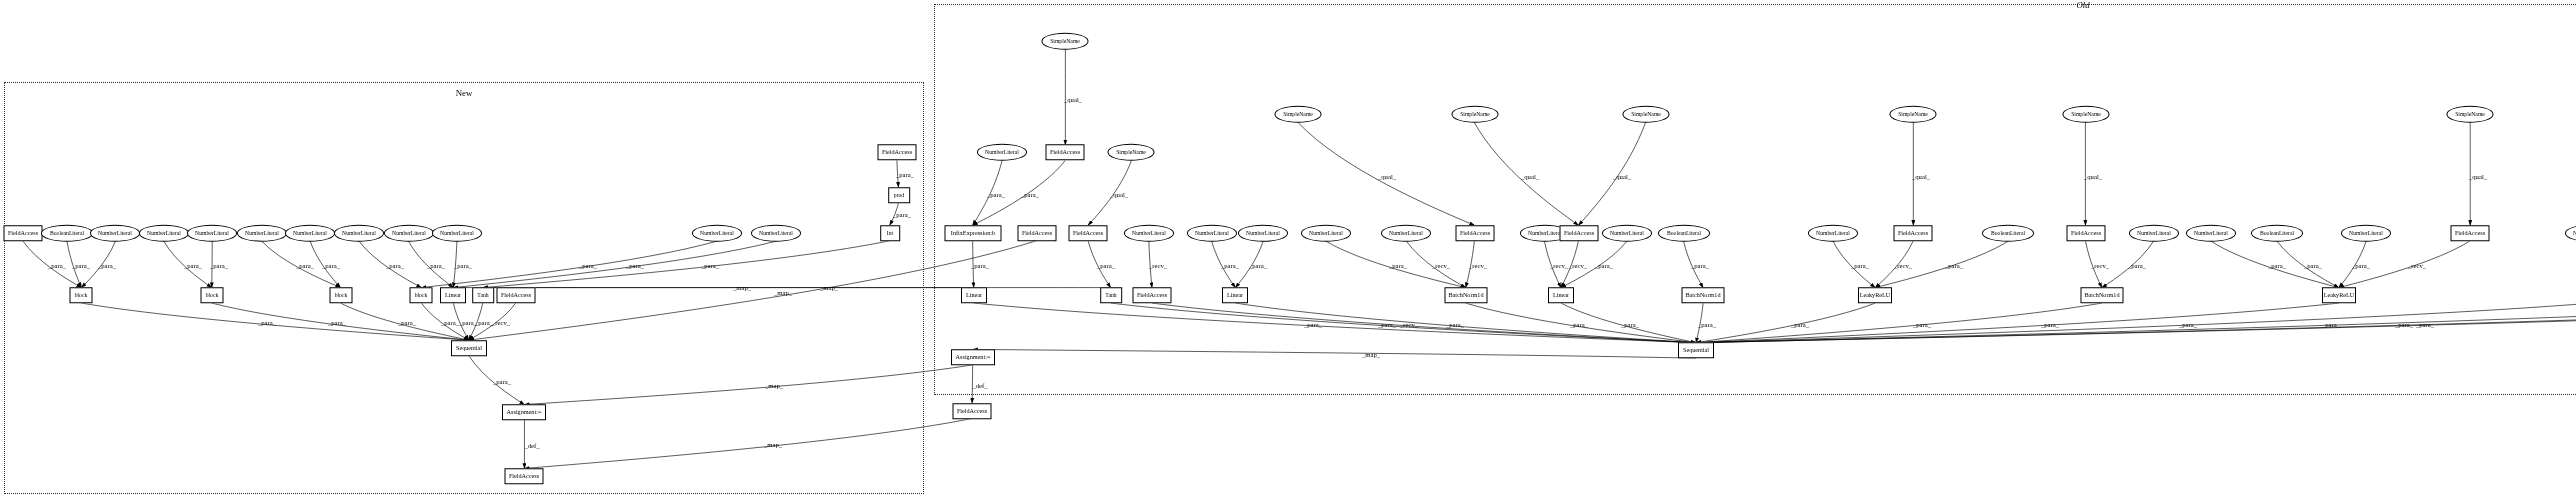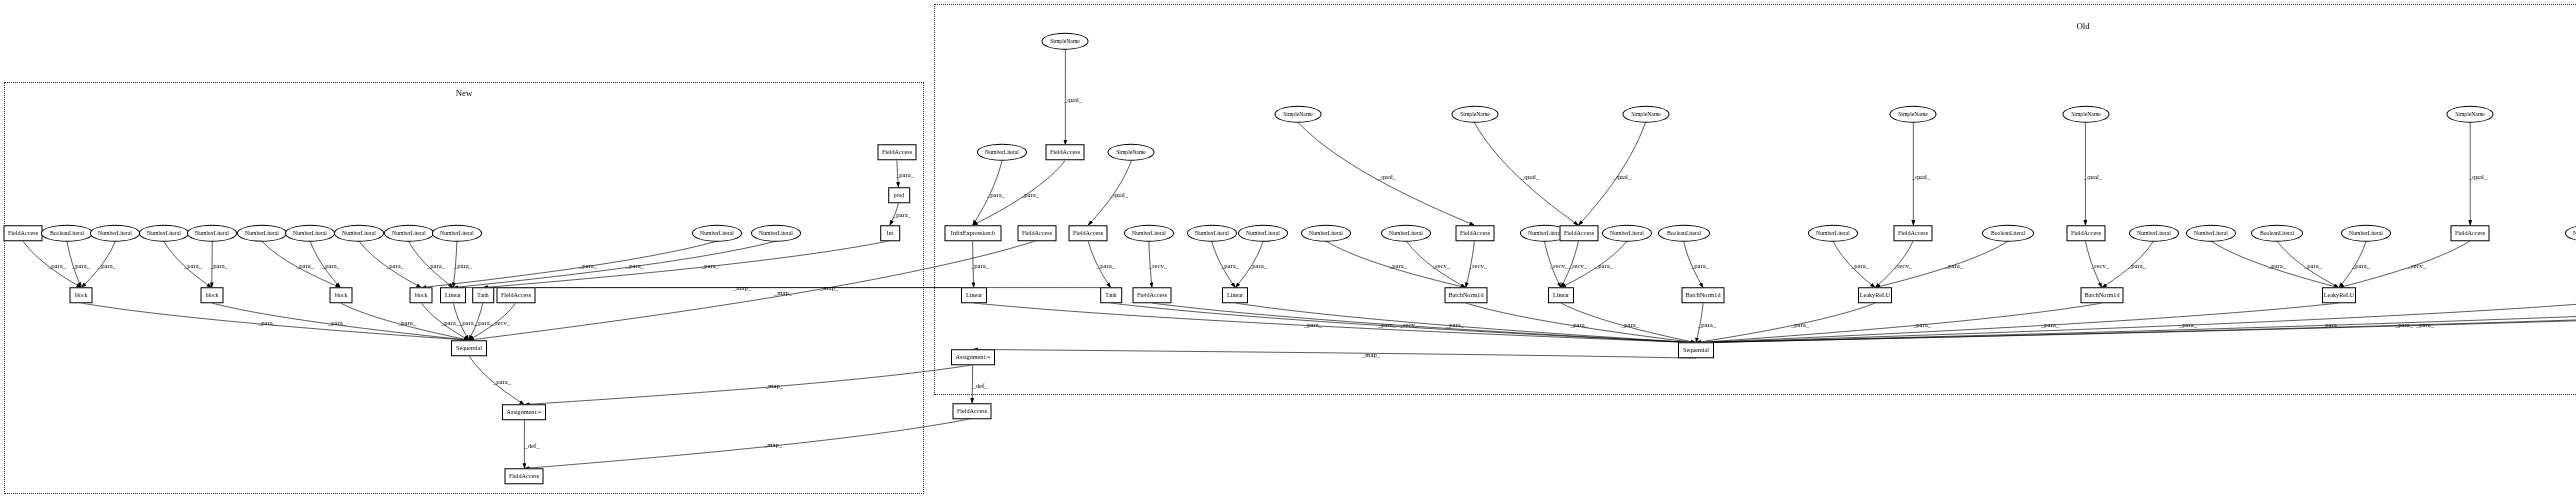--- a/index.html
+++ b/index.html
@@ -114,21 +114,21 @@
         <path d="M5887,588 C5238.25,622.65 3940.75,651.14 3292,665" marker-end="url(#ah)"></path>
         <path d="M1888,708 C1887.75,741.3 1887.25,768.68 1887,782" marker-end="url(#ah)"></path>
         <path d="M1888,708 C1670.5,742.65 1235.5,771.14 1018,785" marker-end="url(#ah)"></path>
         <path d="M1887,812 C1669.75,855.65 1235.25,891.54 1018,909" marker-end="url(#ah)"></path>
       </g>
   </svg>
   <div id="clusters-layer">
       <div class="cluster" style="left: 4.1px; top: 82px; width: 920px; height: 412px;"></div>
       <div class="cluster-label" style="left: 464px; top: 88px;">New</div>
       <div class="cluster" style="left: 934px; top: 4.1px; width: 2300px; height: 391px;"></div>
-      <div class="cluster-label" style="left: 2083px; top: 21px;">Old</div>
+      <div class="cluster-label" style="left: 2083px; top: 0; font-style: italic;">Old</div>
     </div>
   <div id="nodes-layer">
       <div class="node box" style="left: 23px; top: 233px; width: 39px; height: 15.5px; font-size: 6.2px;">FieldAccess</div>
       <div class="node ell" style="left: 67px; top: 233px; width: 52px; height: 16.5px; font-size: 5.7px;">BooleanLiteral</div>
       <div class="node ell" style="left: 115px; top: 233px; width: 50px; height: 16.5px; font-size: 5.7px;">NumberLiteral</div>
       <div class="node ell" style="left: 164px; top: 233px; width: 50px; height: 16.5px; font-size: 5.7px;">NumberLiteral</div>
       <div class="node ell" style="left: 212px; top: 233px; width: 50px; height: 16.5px; font-size: 5.7px;">NumberLiteral</div>
       <div class="node ell" style="left: 262px; top: 233px; width: 50px; height: 16.5px; font-size: 5.7px;">NumberLiteral</div>
       <div class="node ell" style="left: 310px; top: 233px; width: 50px; height: 16.5px; font-size: 5.7px;">NumberLiteral</div>
       <div class="node ell" style="left: 359px; top: 233px; width: 50px; height: 16.5px; font-size: 5.7px;">NumberLiteral</div>

